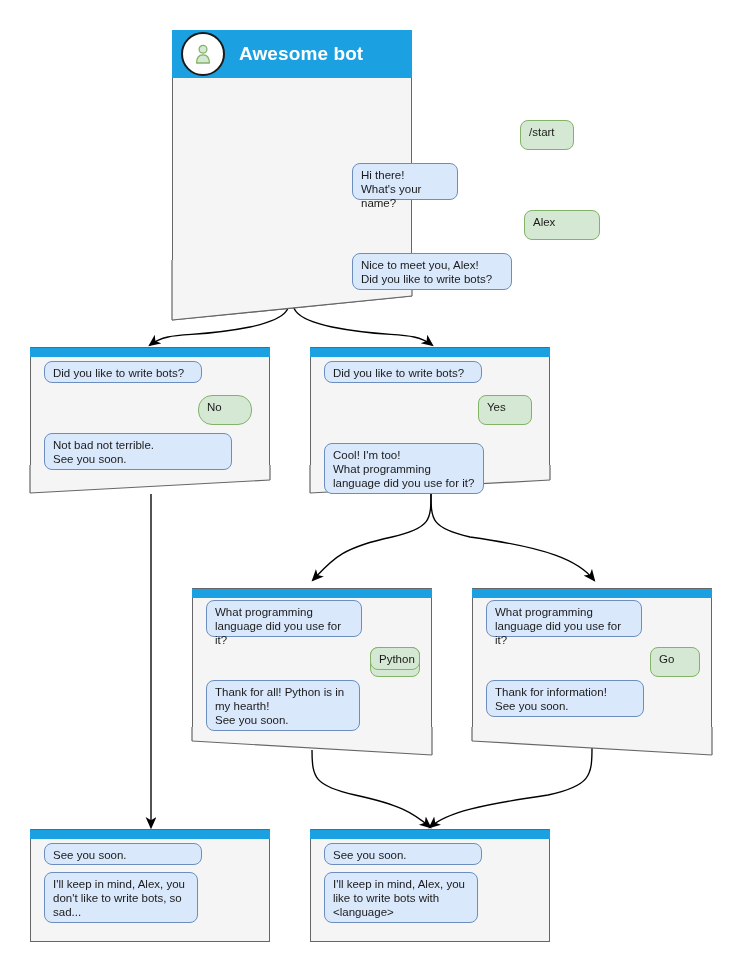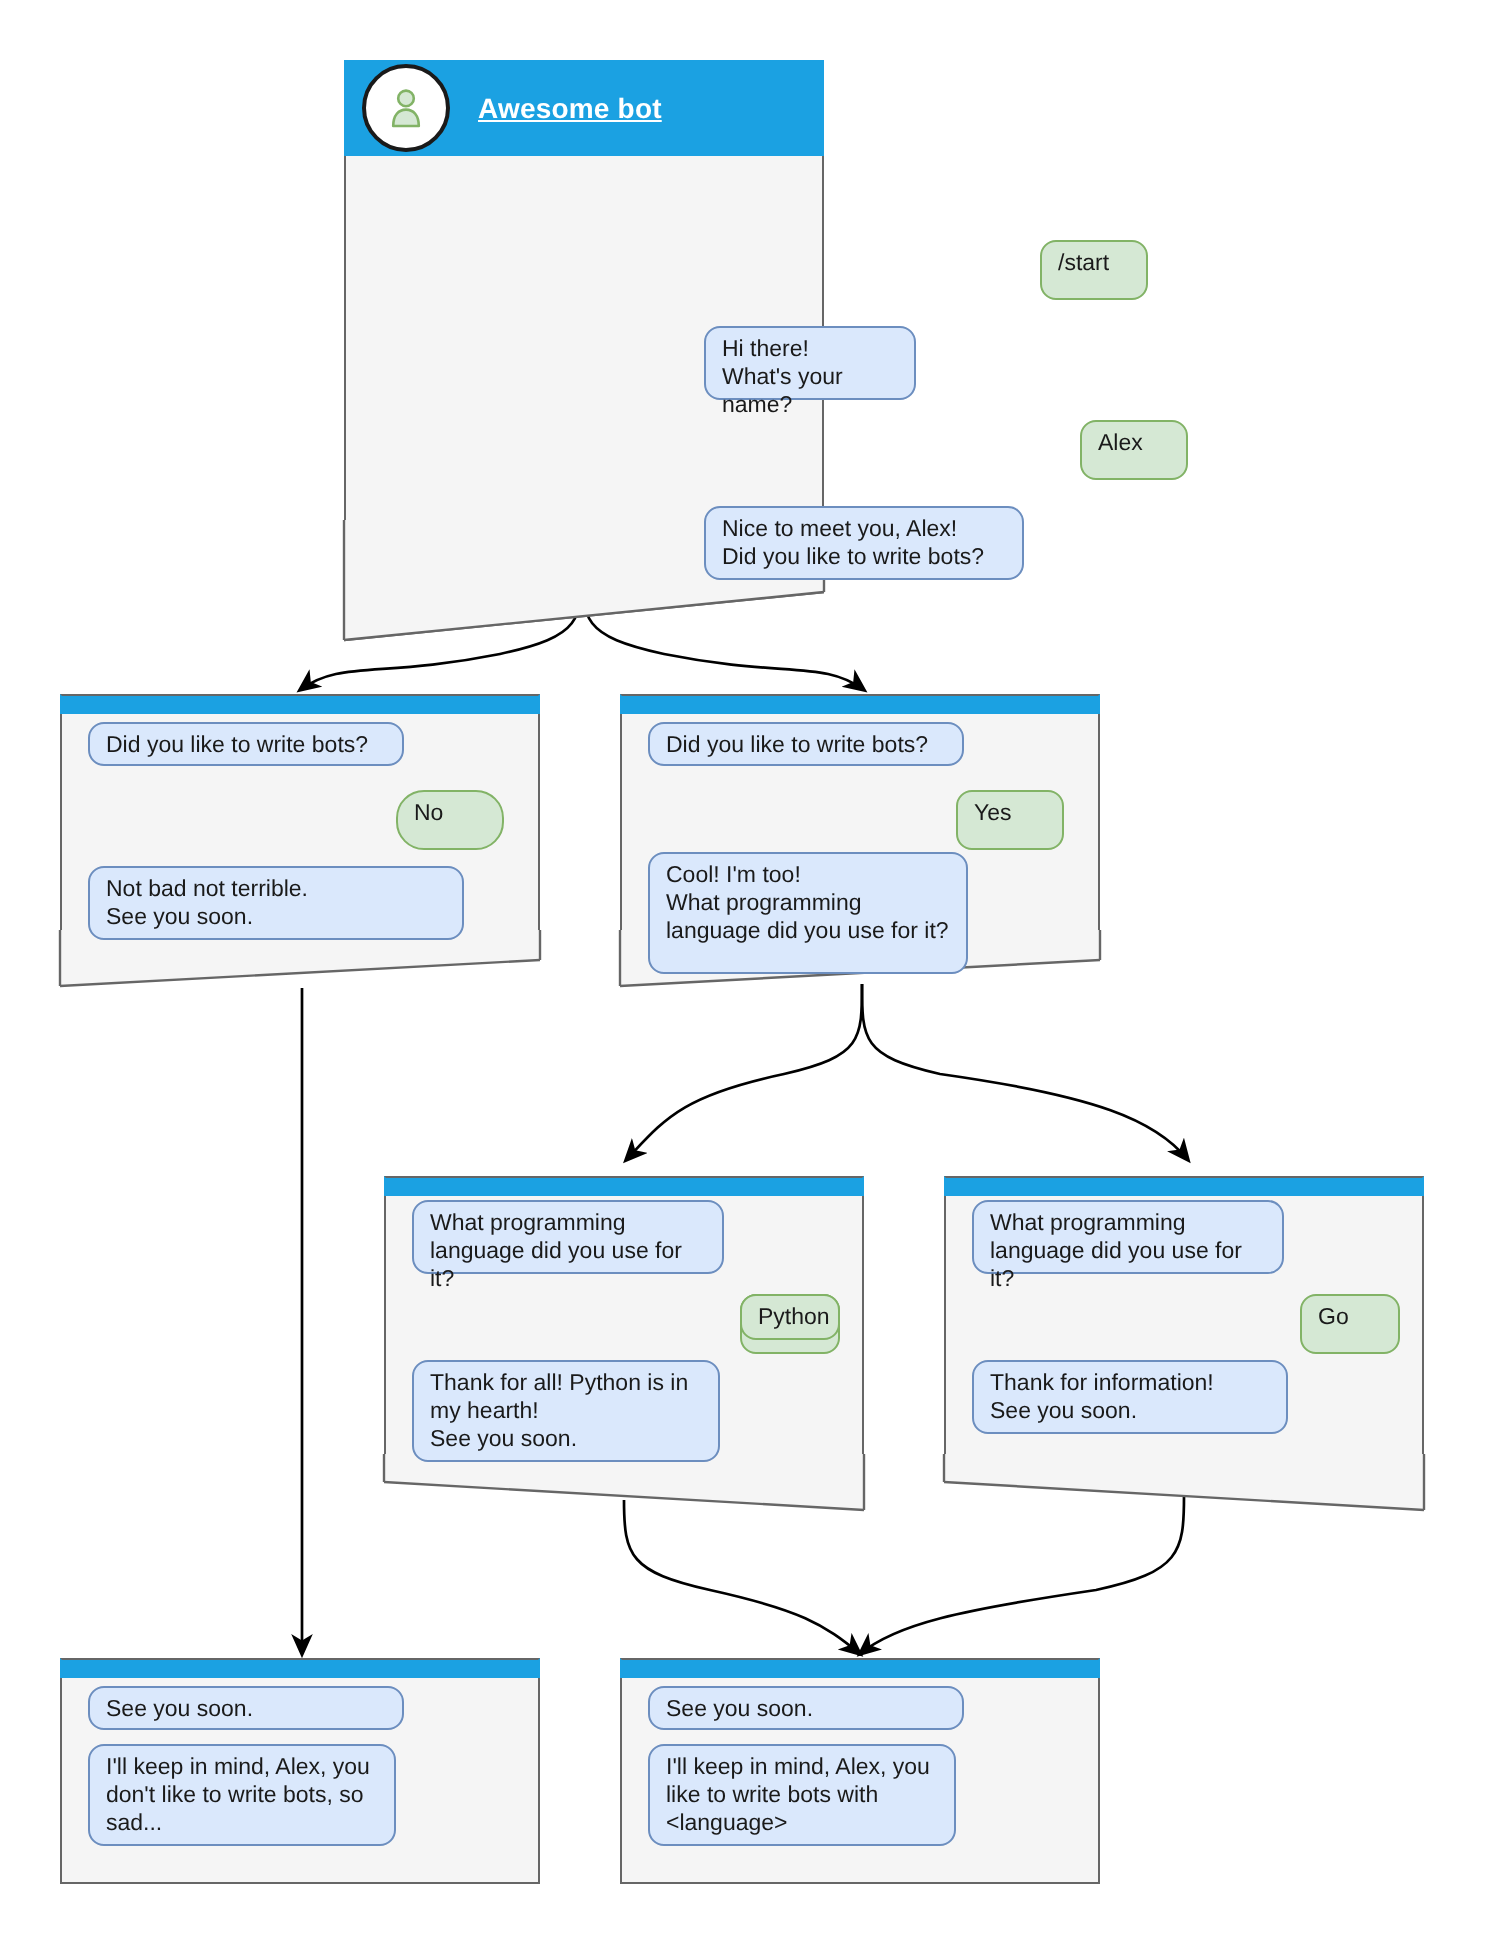--- a/index.html
+++ b/index.html
@@ -34,22 +34,22 @@
   .titlebar.plain{border-top:1px solid #666666;}
 
   .avatar{
     width:40px;height:40px;border-radius:50%;
     background:#ffffff;border:2px solid #1a1a1a;
     margin-left:8px;
     display:flex;align-items:center;justify-content:center;
     flex:none;
   }
   .title-text{
-    color:#ffffff;font-size:14px;font-weight:bold;
-    margin-left:14px;letter-spacing:.1px;white-space:nowrap;text-decoration:underline;
+    color:#ffffff;font-size:19px;font-weight:bold;
+    margin-left:14px;letter-spacing:.1px;white-space:nowrap;
   }
 
   .msgs{position:absolute;left:0;right:0;top:0;}
 
   .bubble{
     position:absolute;
     box-sizing:border-box;
     border-radius:8px;
     font-size:11.5px;
     line-height:14.2px;
@@ -105,21 +105,21 @@
         <path d="M5.6,21 C5.6,15.6 8.3,12.8 12,12.8 C15.7,12.8 18.4,15.6 18.4,21 z" fill="#d5e8d4" stroke="#82b366" stroke-width="1.3" stroke-linejoin="round"></path>
       </svg>
     </div>
     <div class="title-text">Awesome bot</div>
   </div>
 
   <div class="msgs">
     <div class="bubble user" style="left:348px;top:90px;width:54px;height:30px;">/start</div>
     <div class="bubble bot" style="left:180px;top:133px;width:106px;height:37px;">Hi there!
 What's your name?</div>
-    <div class="bubble user" style="left:368px;top:180px;width:54px;height:30px;">Alex</div>
+    <div class="bubble user" style="left:352px;top:180px;width:76px;height:30px;">Alex</div>
     <div class="bubble bot" style="left:180px;top:223px;width:160px;height:37px;">Nice to meet you, Alex!
 Did you like to write bots?</div>
   </div>
 </div>
 
 <div class="node" style="left:30px;top:347px;width:240px;height:150px;">
   <div class="body" style="width:240px;height:126px;"></div>
   <svg class="slant" width="242" height="32" style="top:118px;left:-1px;">
     <path d="M1,0 L1,28 L241,15 L241,0 z" fill="#f5f5f5" stroke="none"></path>
     <path d="M1,28 L241,15" fill="none" stroke="#666666" stroke-width="1.2"></path>
@@ -144,21 +144,21 @@
     <path d="M1,28 L241,15" fill="none" stroke="#666666" stroke-width="1.2"></path>
     <path d="M1,0 L1,28" fill="none" stroke="#666666" stroke-width="1.2"></path>
     <path d="M241,0 L241,15" fill="none" stroke="#666666" stroke-width="1.2"></path>
   </svg>
 
   <div class="titlebar plain" style="width:240px;height:10px;"></div>
 
   <div class="msgs">
     <div class="bubble bot" style="left:14px;top:14px;width:158px;height:22px;">Did you like to write bots?</div>
     <div class="bubble user" style="left:168px;top:48px;width:54px;height:30px;">Yes</div>
-    <div class="bubble bot" style="left:14px;top:79px;width:160px;height:61px;">Cool! I'm too!
+    <div class="bubble bot" style="left:14px;top:96px;width:160px;height:51px;">Cool! I'm too!
 What programming
 language did you use for it?</div>
   </div>
 </div>
 
 <div class="node" style="left:192px;top:588px;width:240px;height:170px;">
   <div class="body" style="width:240px;height:147px;"></div>
   <svg class="slant" width="242" height="32" style="top:139px;left:-1px;">
     <path d="M1,0 L1,14 L241,28 L241,0 z" fill="#f5f5f5" stroke="none"></path>
     <path d="M1,14 L241,28" fill="none" stroke="#666666" stroke-width="1.2"></path>

